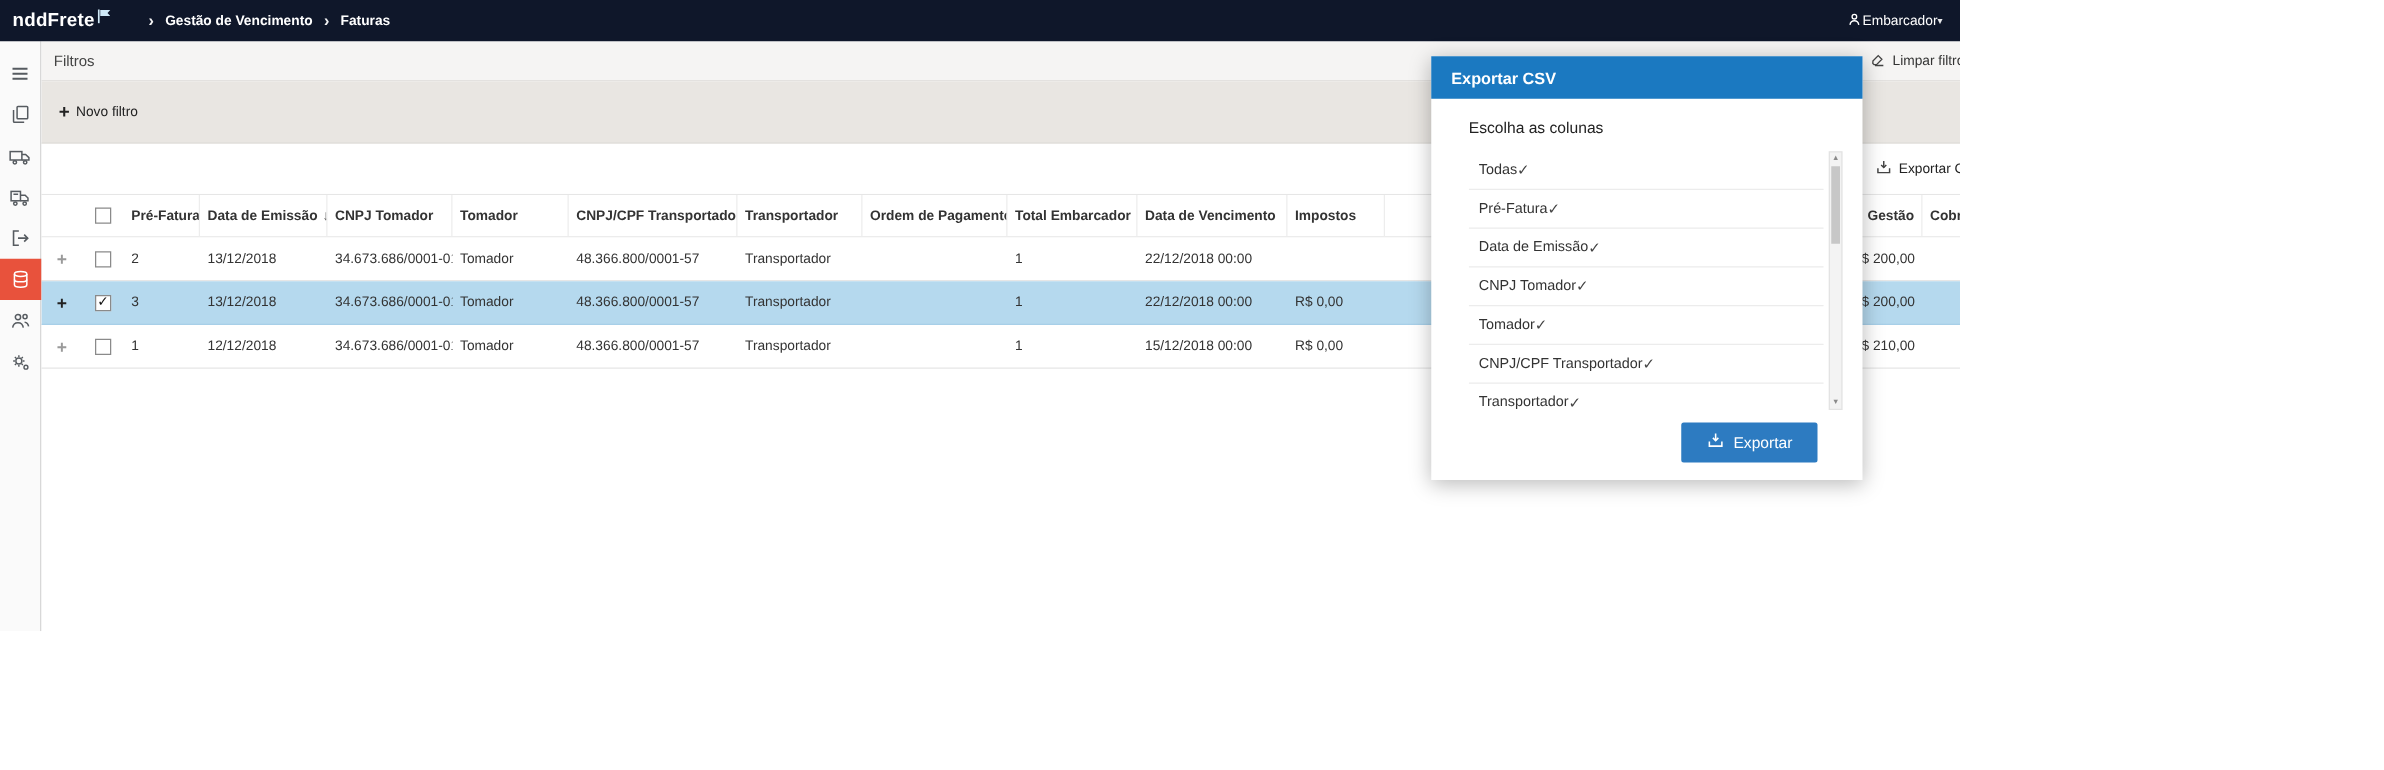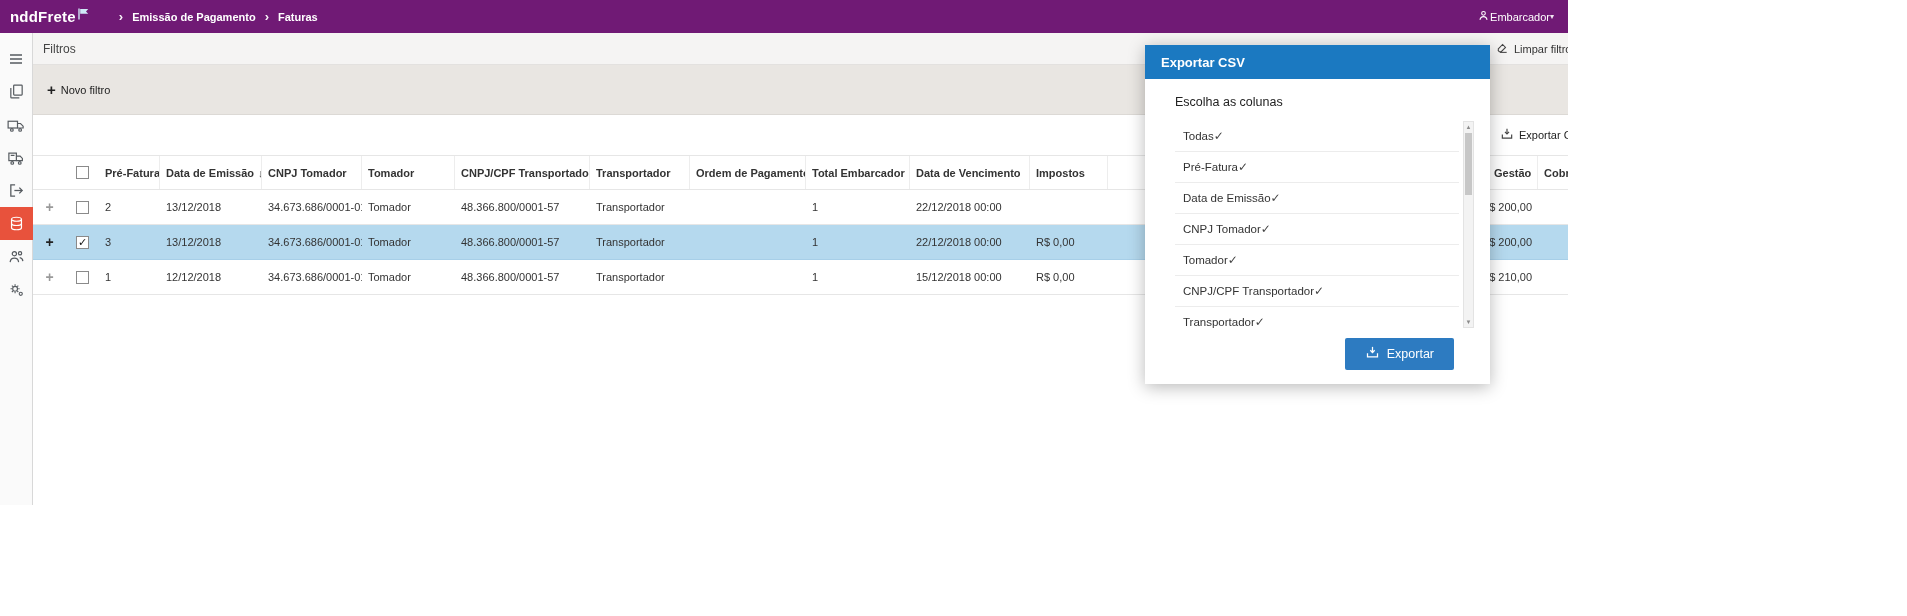--- a/index.html
+++ b/index.html
@@ -1,21 +1,21 @@
 <!DOCTYPE html>
 <html><head>
 <meta charset="utf-8">
 <style>
   *{box-sizing:border-box;margin:0;padding:0}
   html,body{background:#fff}
   body{width:1907px;height:616px;position:relative;font-family:"Liberation Sans","DejaVu Sans",sans-serif;color:#333;overflow:hidden}
   .app{position:absolute;left:0;top:0;width:1568px;height:505px;background:#fff;overflow:hidden}
 
   
-  .topbar{position:absolute;left:0;top:0;width:1568px;height:33px;background:#701a75;display:flex;align-items:center;color:#fff;z-index:5}
+  .topbar{position:absolute;left:0;top:0;width:1568px;height:33px;background:#0f172a;display:flex;align-items:center;color:#fff;z-index:5}
   .logo{display:flex;align-items:flex-start;margin-left:10px;font-size:15px;font-weight:bold;letter-spacing:.2px;cursor:default}
   .logo .flag{margin-left:2px;margin-top:-2px}
   .crumbs{display:flex;align-items:center;gap:9px;margin-left:30px;font-size:11px;font-weight:bold}
   .crumb-sep{font-size:13px;line-height:1;opacity:.95;font-weight:bold}
   .crumb{cursor:pointer;white-space:nowrap}
   .user{position:absolute;right:14px;top:0;height:33px;display:flex;align-items:center;gap:0;font-size:11px;cursor:pointer}
   .user .caret{font-size:8px;opacity:.9}
 
   
   .sidebar{position:absolute;left:0;top:33px;width:33px;height:472px;background:#fafafa;border-right:1px solid #d8d8d8;display:flex;flex-direction:column;align-items:center;padding-top:9px;z-index:4}
@@ -88,21 +88,21 @@
       <span>nddFrete</span>
       <span class="flag">
         <svg width="11" height="12" viewBox="0 0 11 12">
             <path d="M1 0.5v11" stroke="#cfe9f7" stroke-width="1.4"></path>
             <path d="M2.2 1h8l-2.2 2.4 2.2 2.4h-8z" fill="#cfe9f7"></path>
           </svg>
       </span>
     </div>
     <div class="crumbs">
       <span class="crumb-sep">›</span>
-      <span class="crumb">Emissão de Pagamento</span>
+      <span class="crumb">Gestão de Vencimento</span>
       <span class="crumb-sep">›</span>
       <span class="crumb">Faturas</span>
     </div>
     <div class="user">
       <span>
         <svg width="13" height="13" viewBox="0 0 24 24" fill="none" stroke="#fff" stroke-width="2">
             <circle cx="12" cy="8" r="3.4"></circle>
             <path d="M5.5 20c.6-3.6 3.2-6 6.5-6s5.9 2.4 6.5 6"></path>
           </svg>
       </span>

